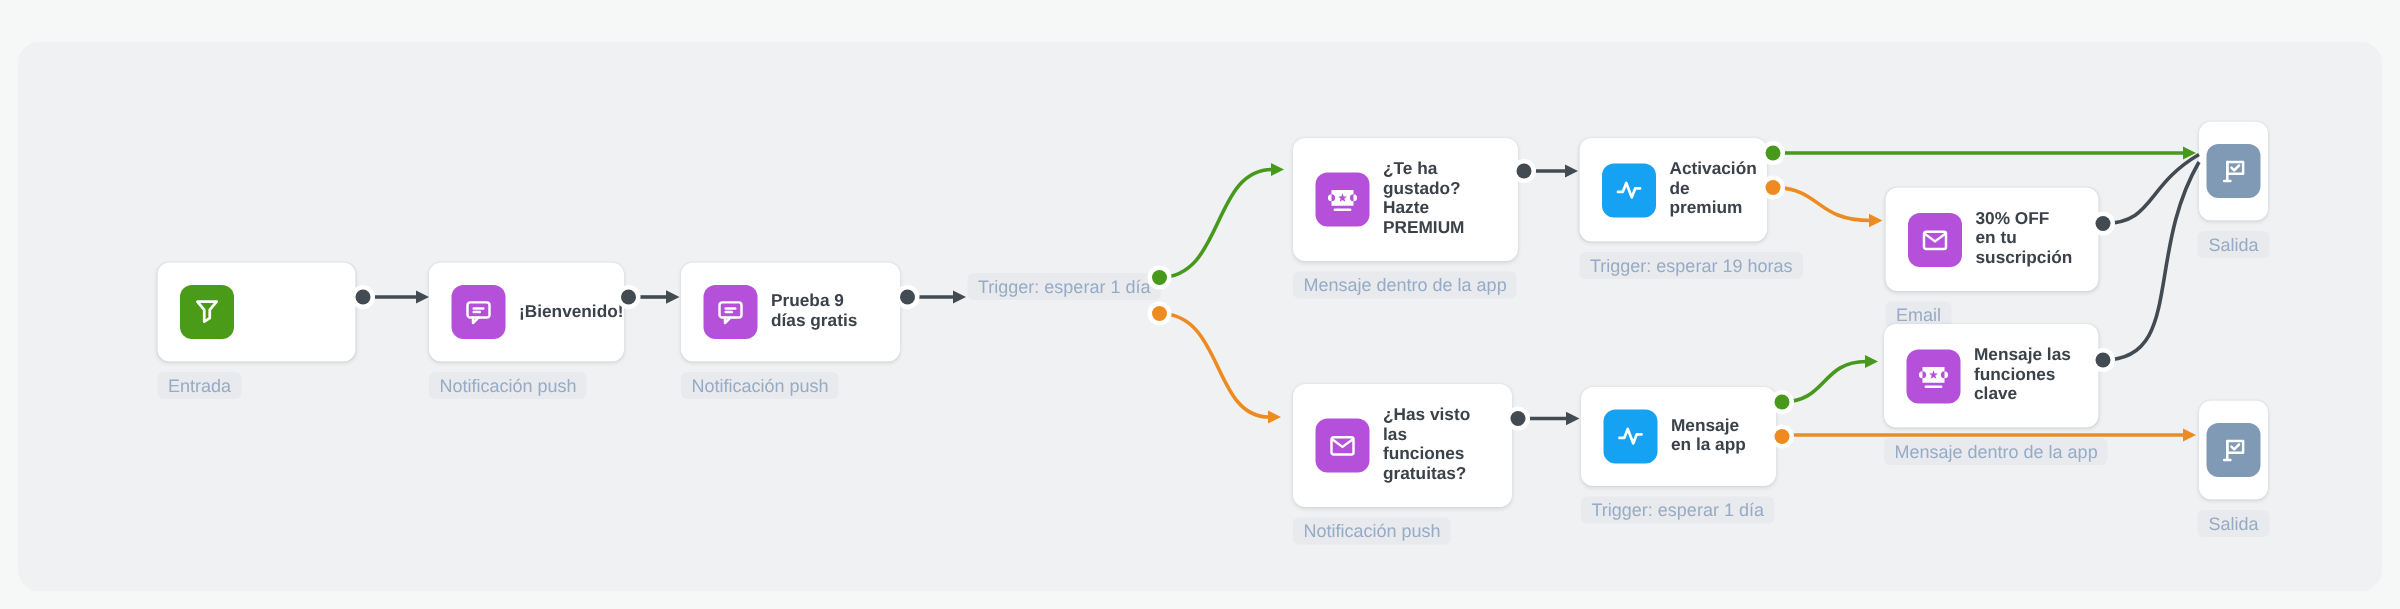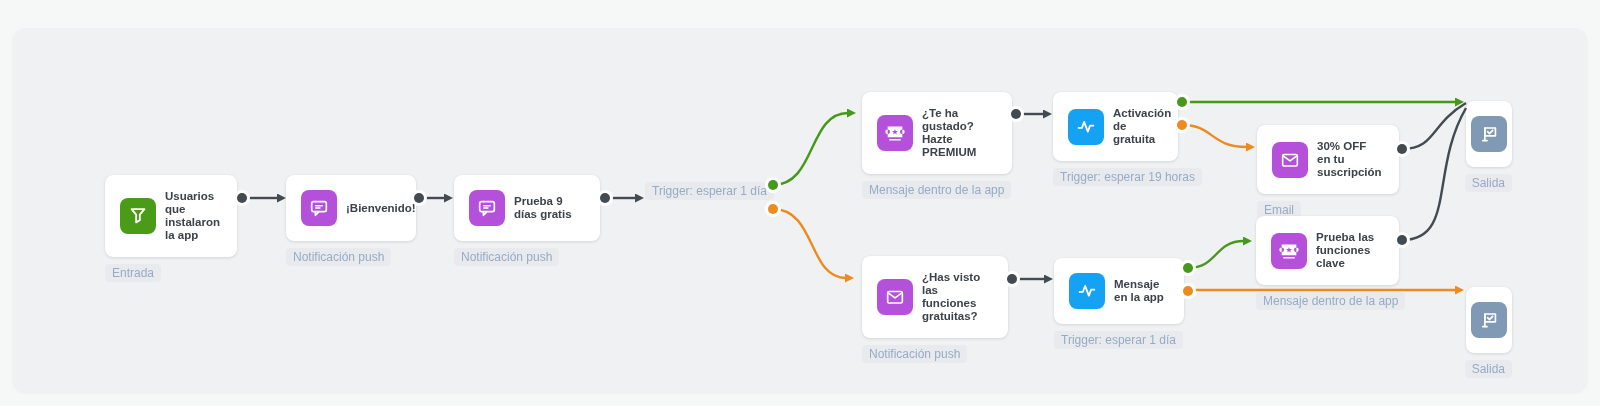--- a/index.html
+++ b/index.html
@@ -15,21 +15,21 @@
   .edges{position:absolute;top:0;left:0;width:1600px;height:406px;pointer-events:none;z-index:3;}
   .edge{fill:none;stroke-width:2.4px;}
   .edge.dark{stroke:var(--edge-dark);}
   .edge.green{stroke:var(--edge-green);}
   .edge.orange{stroke:var(--edge-orange);}
   .bump{fill:#ffffff;}
   .dot.dark{fill:var(--edge-dark);}
   .dot.green{fill:var(--edge-green);}
   .dot.orange{fill:var(--edge-orange);}
   .group{position:absolute;display:flex;flex-direction:column;align-items:flex-start;z-index:2;}
-  .group.center{align-items:flex-end;margin-top:20px;}
+  .group.center{align-items:center;}
   .node{
     background:var(--card,#fff);border-radius:8px;padding:15px;
     display:flex;align-items:center;gap:9px;box-sizing:border-box;
     box-shadow:0 1px 3px rgba(30,40,60,.13), 0 0 1px rgba(30,40,60,.08);
     min-height:46px;width:100%;
   }
   .icon{
     width:36px;height:36px;border-radius:8px;flex:0 0 auto;
     display:flex;align-items:center;justify-content:center;
   }
@@ -137,21 +137,20 @@
     </g>
 </svg>
 
 <div class="group" style="left:105px;top:175px;width:132px">
   <div class="node">
     <span class="icon green">
       <svg width="22" height="22" viewBox="0 0 24 24">
           <path d="M5 4.5 H19 L14 10.5 V16.5 L10 19 V10.5 Z" fill="none" stroke="#fff" stroke-width="2" stroke-linejoin="round"></path>
         </svg>
     </span>
-    <span class="title">Usuarios que instalaron la app</span>
   </div>
   <span class="badge">Entrada</span>
 </div>
 
 <div class="group" style="left:286px;top:175px;width:130px">
   <div class="node">
     <span class="icon purple">
       <svg width="22" height="22" viewBox="0 0 24 24" fill="none" stroke="#fff" stroke-width="1.8" stroke-linecap="round" stroke-linejoin="round">
           <rect x="4" y="5" width="16" height="11" rx="2"></rect>
           <path d="M8 16 V20 L12 16"></path>
@@ -195,21 +194,21 @@
   <span class="badge">Mensaje dentro de la app</span>
 </div>
 
 <div class="group" style="left:1053px;top:92px;width:125px">
   <div class="node">
     <span class="icon blue">
       <svg width="22" height="22" viewBox="0 0 24 24" fill="none" stroke="#fff" stroke-width="2" stroke-linecap="round" stroke-linejoin="round">
           <path d="M4 13 H7.5 L10 6.5 L14 17 L16.5 10.5 H20"></path>
         </svg>
     </span>
-    <span class="title">Activación de gratuita</span>
+    <span class="title">Activación de premium</span>
   </div>
   <span class="badge">Trigger: esperar 19 horas</span>
 </div>
 
 <div class="group" style="left:1257px;top:125px;width:142px">
   <div class="node">
     <span class="icon purple">
       <svg width="22" height="22" viewBox="0 0 24 24" fill="none" stroke="#fff" stroke-width="1.8" stroke-linecap="round" stroke-linejoin="round">
           <rect x="4" y="6" width="16" height="12.5" rx="1.5"></rect>
           <path d="M4.5 7.5 L12 13 L19.5 7.5"></path>
@@ -247,21 +246,21 @@
 
 <div class="group" style="left:1256px;top:216px;width:143px">
   <div class="node">
     <span class="icon purple">
       <svg width="22" height="22" viewBox="0 0 24 24">
         <path fill="#fff" fill-rule="evenodd" d="M4 5 H20 V16.5 H4 Z M4 8.15 a2.6 2.6 0 1 0 0 5.2 a2.6 2.6 0 1 0 0 -5.2 Z M20 8.15 a2.6 2.6 0 1 0 0 5.2 a2.6 2.6 0 1 0 0 -5.2 Z"></path>
         <polygon style="fill:var(--purple)" points="12,7.5 12.82,9.77 15.23,9.85 13.33,11.33 14,13.65 12,12.3 10,13.65 10.67,11.33 8.77,9.85 11.18,9.77"></polygon>
         <rect x="5.5" y="18.5" width="13" height="1.8" rx="0.9" fill="#fff"></rect>
       </svg>
     </span>
-    <span class="title">Prueba las funciones clave</span>
+    <span class="title">Mensaje las funciones clave</span>
   </div>
   <span class="badge">Mensaje dentro de la app</span>
 </div>
 
 <div class="group center" style="left:1466px;top:81px;width:46px">
   <div class="node" style="width:46px;min-height:46px;justify-content:center;gap:0">
     <span class="icon slate">
       <svg width="22" height="22" viewBox="0 0 24 24" fill="none" stroke="#fff" stroke-width="1.8" stroke-linecap="round" stroke-linejoin="round">
           <rect x="7.5" y="5.5" width="11.5" height="8.5"></rect>
           <path d="M10.5 9.5 L12.5 11.5 L16 8"></path>

